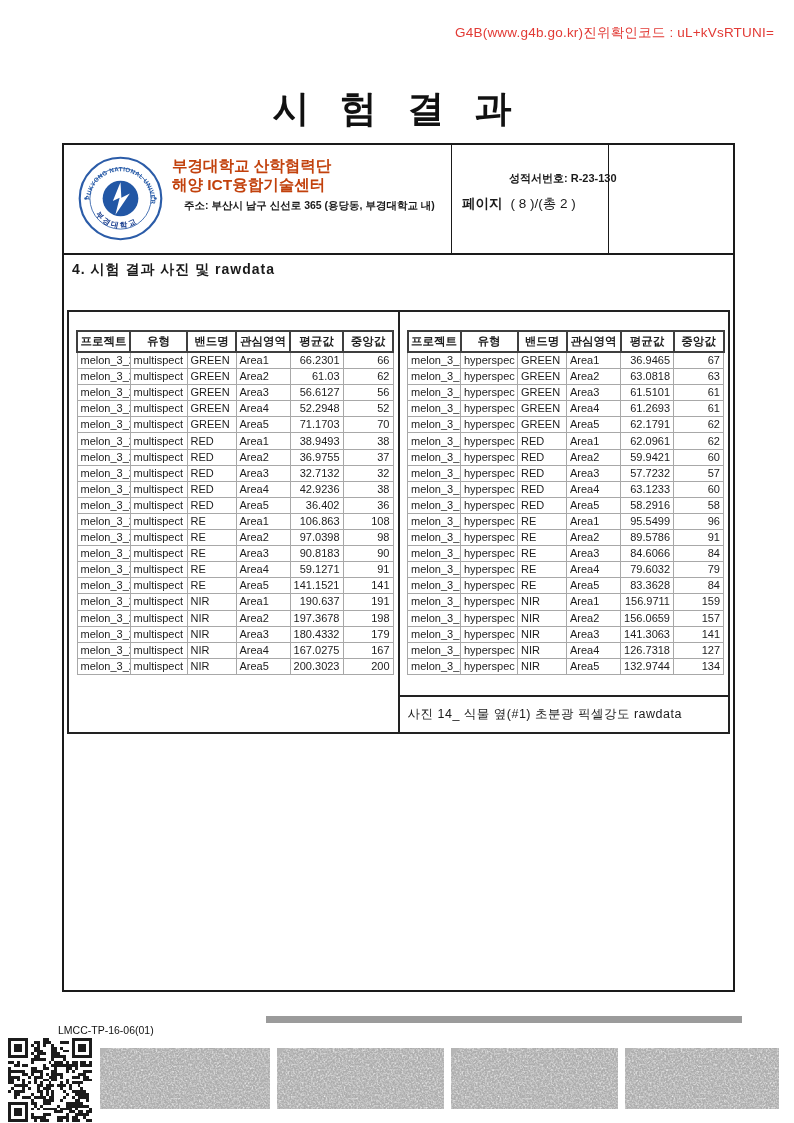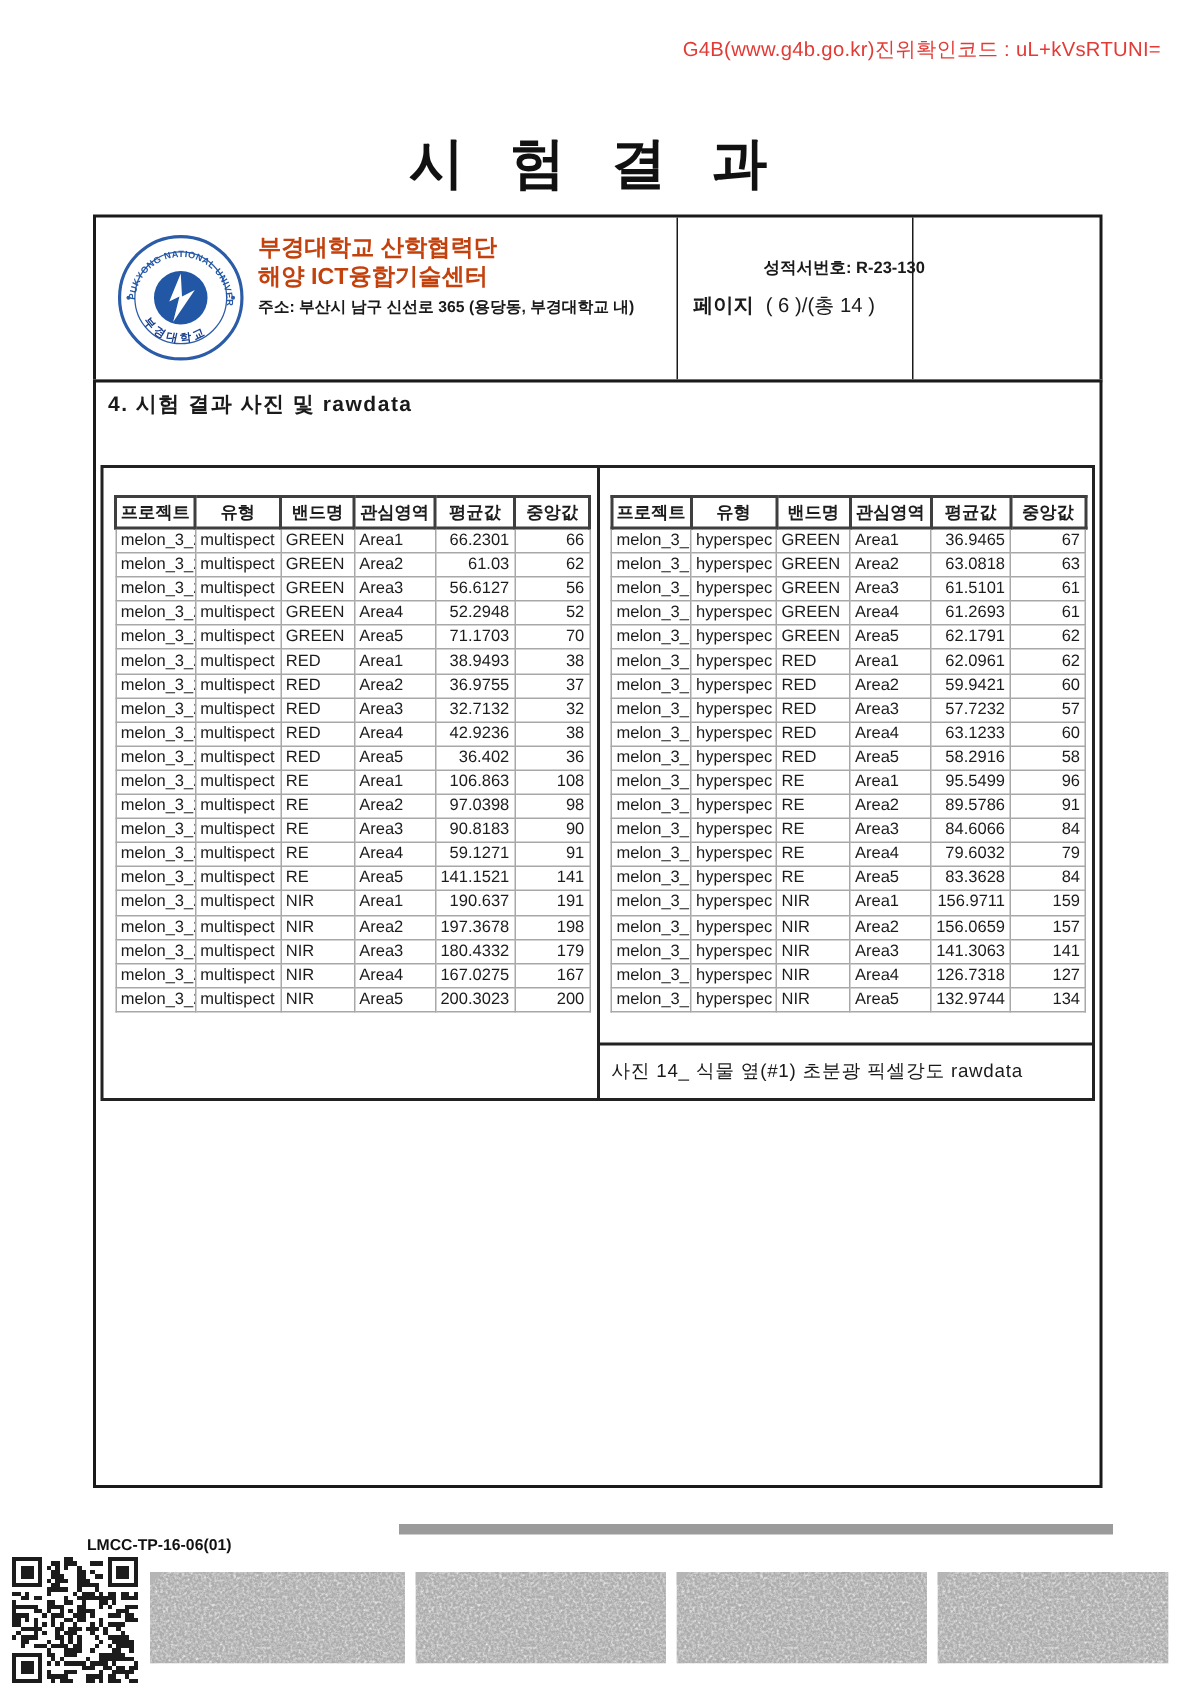--- a/index.html
+++ b/index.html
@@ -22,21 +22,21 @@
     position:absolute;left:62px;top:143px;width:673px;height:112px;
     border:2px solid #1a1a1a;box-sizing:border-box;display:flex;background:#fff;
   }
   .hcell-org{width:388px;border-right:1px solid #1a1a1a;position:relative;box-sizing:border-box;}
   .hcell-report{width:157px;border-right:1px solid #1a1a1a;box-sizing:border-box;padding:26px 0 0 10px;}
   .hcell-empty{flex:1;}
   .logo-wrap{position:absolute;left:14px;top:11px;width:85px;height:85px;}
   .org-block{margin-left:108px;padding-top:11px;line-height:1.25;}
   .org-name1,.org-name2{font-size:15.5px;font-weight:bold;color:#c2410c;}
   .org-name-en{font-size:10.5px;color:#888;margin-top:2px;}
-  .org-address{font-size:10.5px;font-weight:bold;margin-top:4px;}
+  .org-address{font-size:10.5px;font-weight:bold;margin-top:4px;margin-left:12px;}
   .org-contact{font-size:10.5px;font-weight:bold;margin-top:4px;}
   .org-contact .fax{margin-left:18px;}
   .report-line{font-size:11px;font-weight:bold;white-space:nowrap;margin-left:47px;}
   .page-line{font-size:13.5px;margin-top:9px;white-space:nowrap;}
   .page-line .lbl{font-weight:bold;margin-right:8px;}
   
   .big-box{
     position:absolute;left:62px;top:253px;width:673px;height:739px;
     border:2px solid #1a1a1a;box-sizing:border-box;background:#fff;
   }
@@ -63,21 +63,21 @@
   }
   .excel td.num{text-align:right;}
   .excel td.txt{text-align:left;}
   .caption-row{
     position:absolute;left:0;right:0;bottom:0;height:37px;
     border-top:2px solid #222;display:flex;align-items:center;
     padding-left:8px;font-size:12.5px;letter-spacing:0.5px;box-sizing:border-box;
   }
   
   .gray-bar{position:absolute;left:266px;top:1016px;width:476px;height:7px;background:#9b9b9b;}
-  .footer-code{position:absolute;left:58px;top:1024px;font-size:10.5px;font-weight:bold;color:#111;}
+  .footer-code{position:absolute;left:58px;top:1024px;font-size:10.5px;font-weight:normal;color:#111;}
   .qr{position:absolute;left:8px;top:1038px;width:84px;height:84px;}
   .noise-strip{position:absolute;top:1048px;height:61px;background:#efefef;overflow:hidden;}
   .noise-strip svg{display:block;width:100%;height:100%;}
   .noise-strip::before{
     content:"";position:absolute;left:0;top:0;z-index:2;
     border-top:9px solid #b5b5b5;border-right:9px solid transparent;
   }
   .ns1{left:100px;width:170px;}
   .ns2{left:277px;width:167px;}
   .ns3{left:451px;width:167px;}
@@ -124,21 +124,21 @@
     </div>
     <div class="org-block">
       <div class="org-name1">부경대학교 산학협력단</div>
       <div class="org-name2">해양 ICT융합기술센터</div>
       <div class="org-address">주소: 부산시 남구 신선로 365 (용당동, 부경대학교 내)</div>
     </div>
   </div>
   <div class="hcell-report">
     <div class="report-line">성적서번호: R-23-130</div>
     <div class="page-line">
-      <span class="lbl">페이지</span><span>( 6 )/(총  14 )</span>
+      <span class="lbl">페이지</span><span>( 8 )/(총  2 )</span>
     </div>
   </div>
   <div class="hcell-empty"></div>
 </div>
 
 <div class="big-box">
   <div class="section-title">4. 시험 결과 사진 및 rawdata</div>
   <div class="tables-row">
     <div class="table-box first">
       <table class="excel">

